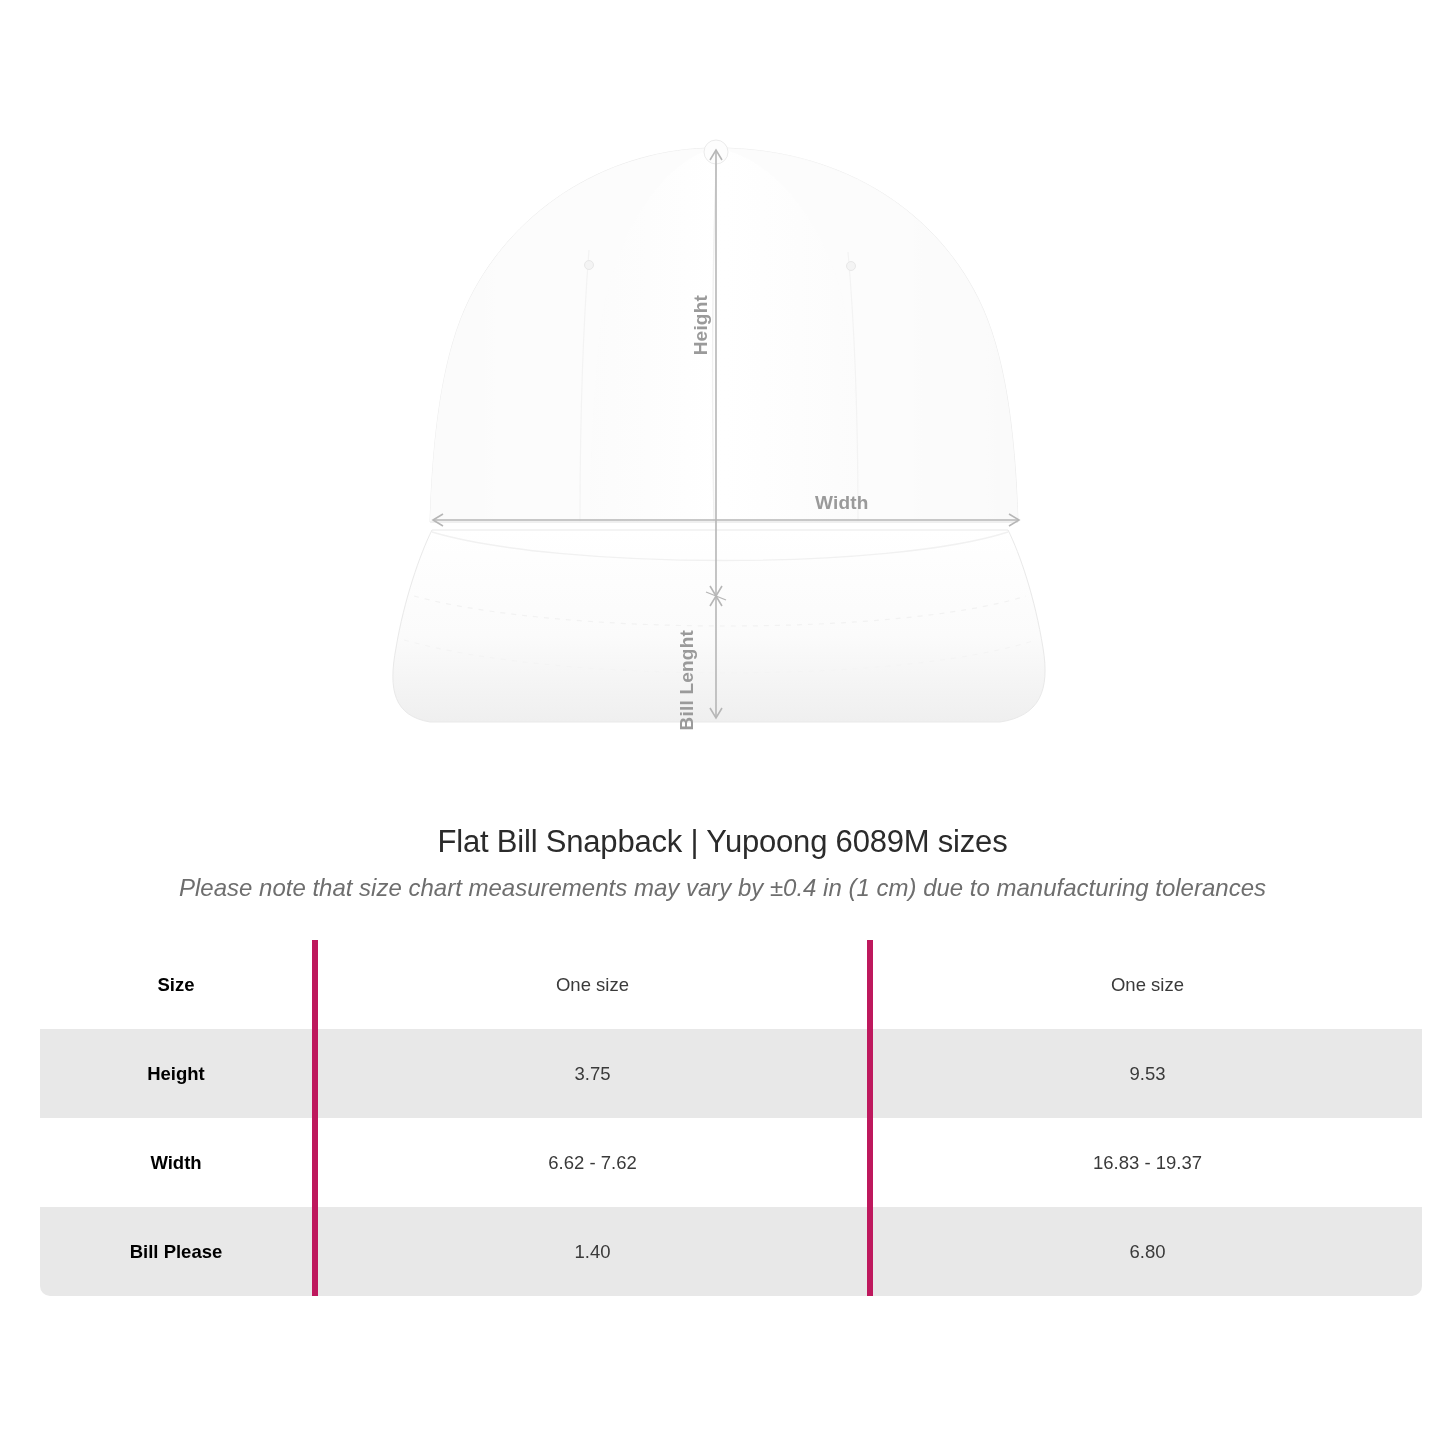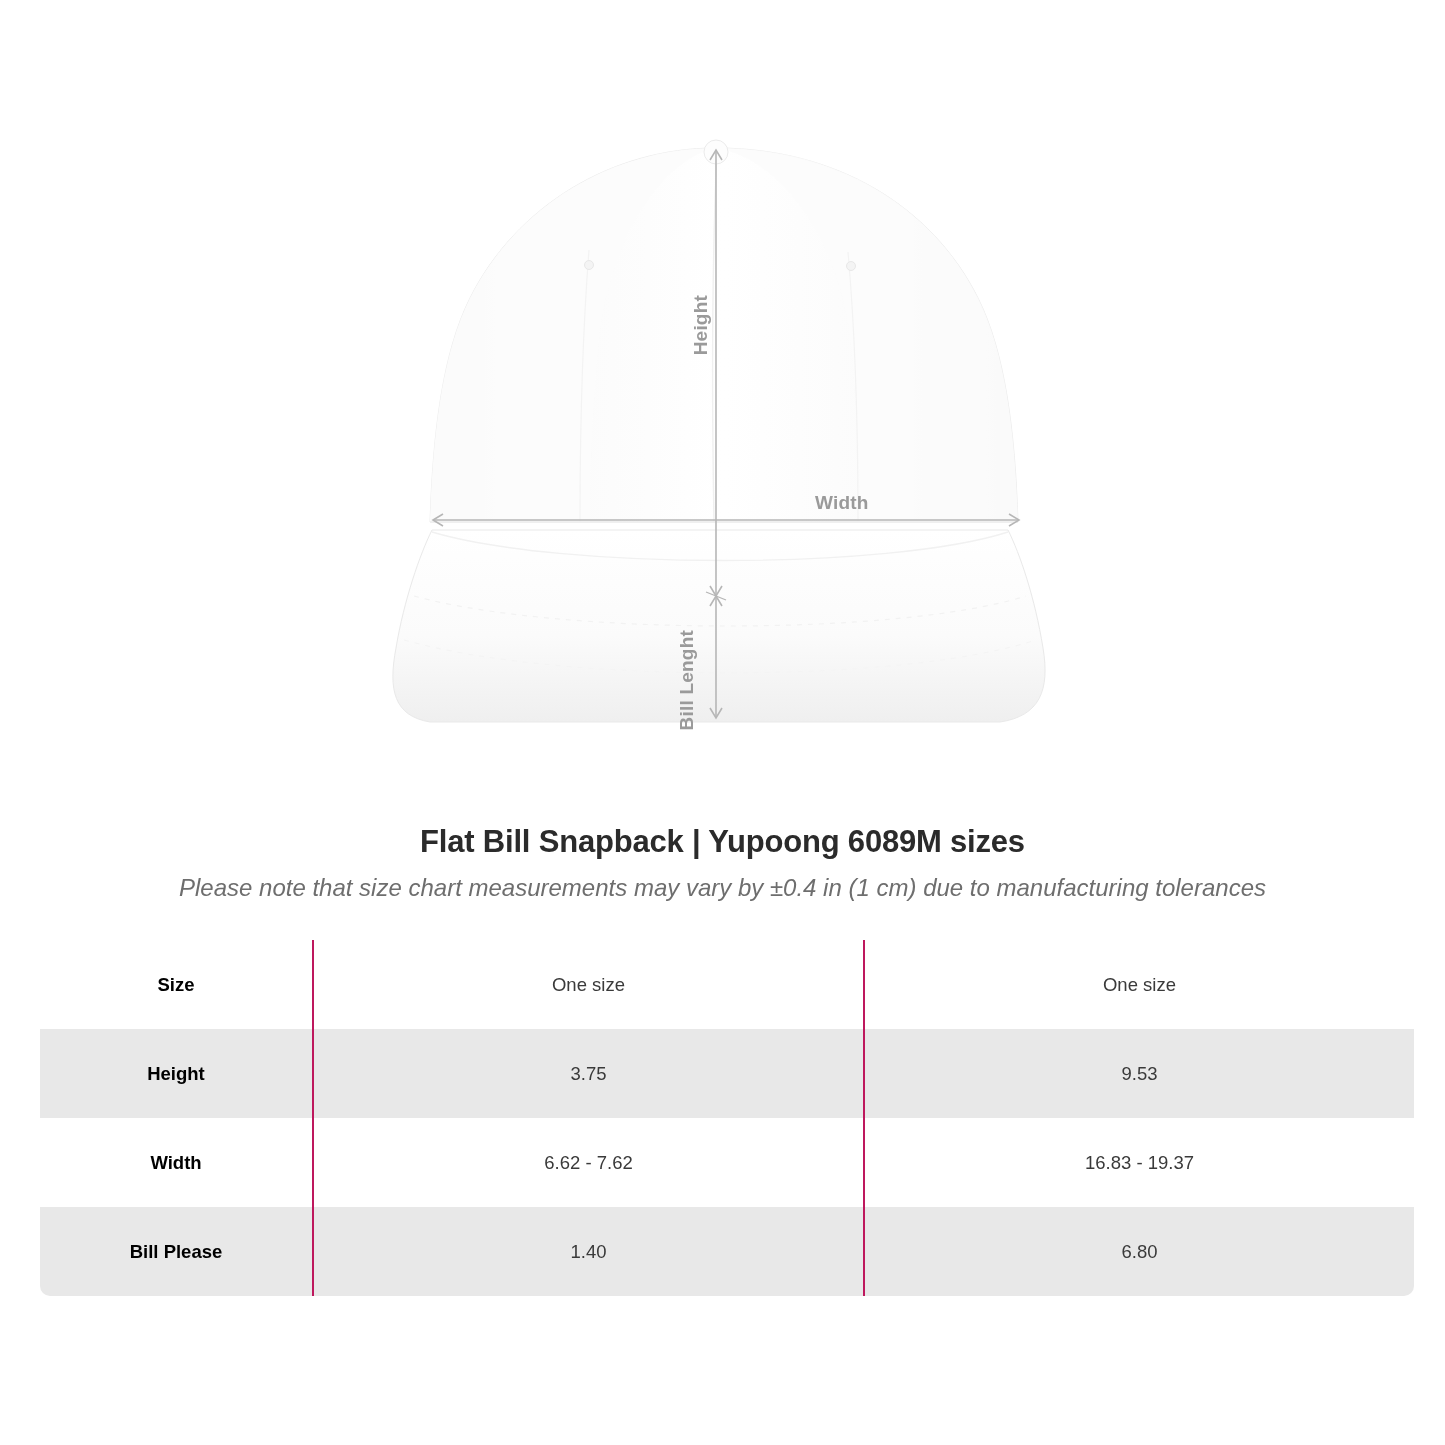--- a/index.html
+++ b/index.html
@@ -61,21 +61,21 @@
     width: 44px;
   }
 
   
   .title-block {
     text-align: center;
     margin-top: 24px;
   }
   .chart-title {
     font-size: 31px;
-    font-weight: bold;
+    font-weight: normal;
     color: #2b2b2b;
     margin: 12px;
     letter-spacing: -0.2px;
   }
   .chart-note {
     font-size: 24px;
     font-style: italic;
     color: #6e6e6e;
     margin-top: 14px;
   }
@@ -130,21 +130,21 @@
     background: #ffffff;
   }
   .data-row.even td {
     background: #e8e8e8;
   }
   .data-row td.rowhead {
     font-weight: bold;
     color: #000000;
   }
   .data-row td.value-cell {
-    border-left: 2px solid #be185d;
+    border-left: 6px solid #be185d;
     border-right: 1px solid #d8d8d8;
   }
   .data-row.odd td.value-cell + td.value-cell {
     border-right: none;
   }
   .data-row td.value-cell.last {
     border-right: none;
   }
   .col-label { width: 270px; }
   .col-val { width: 547px; }

